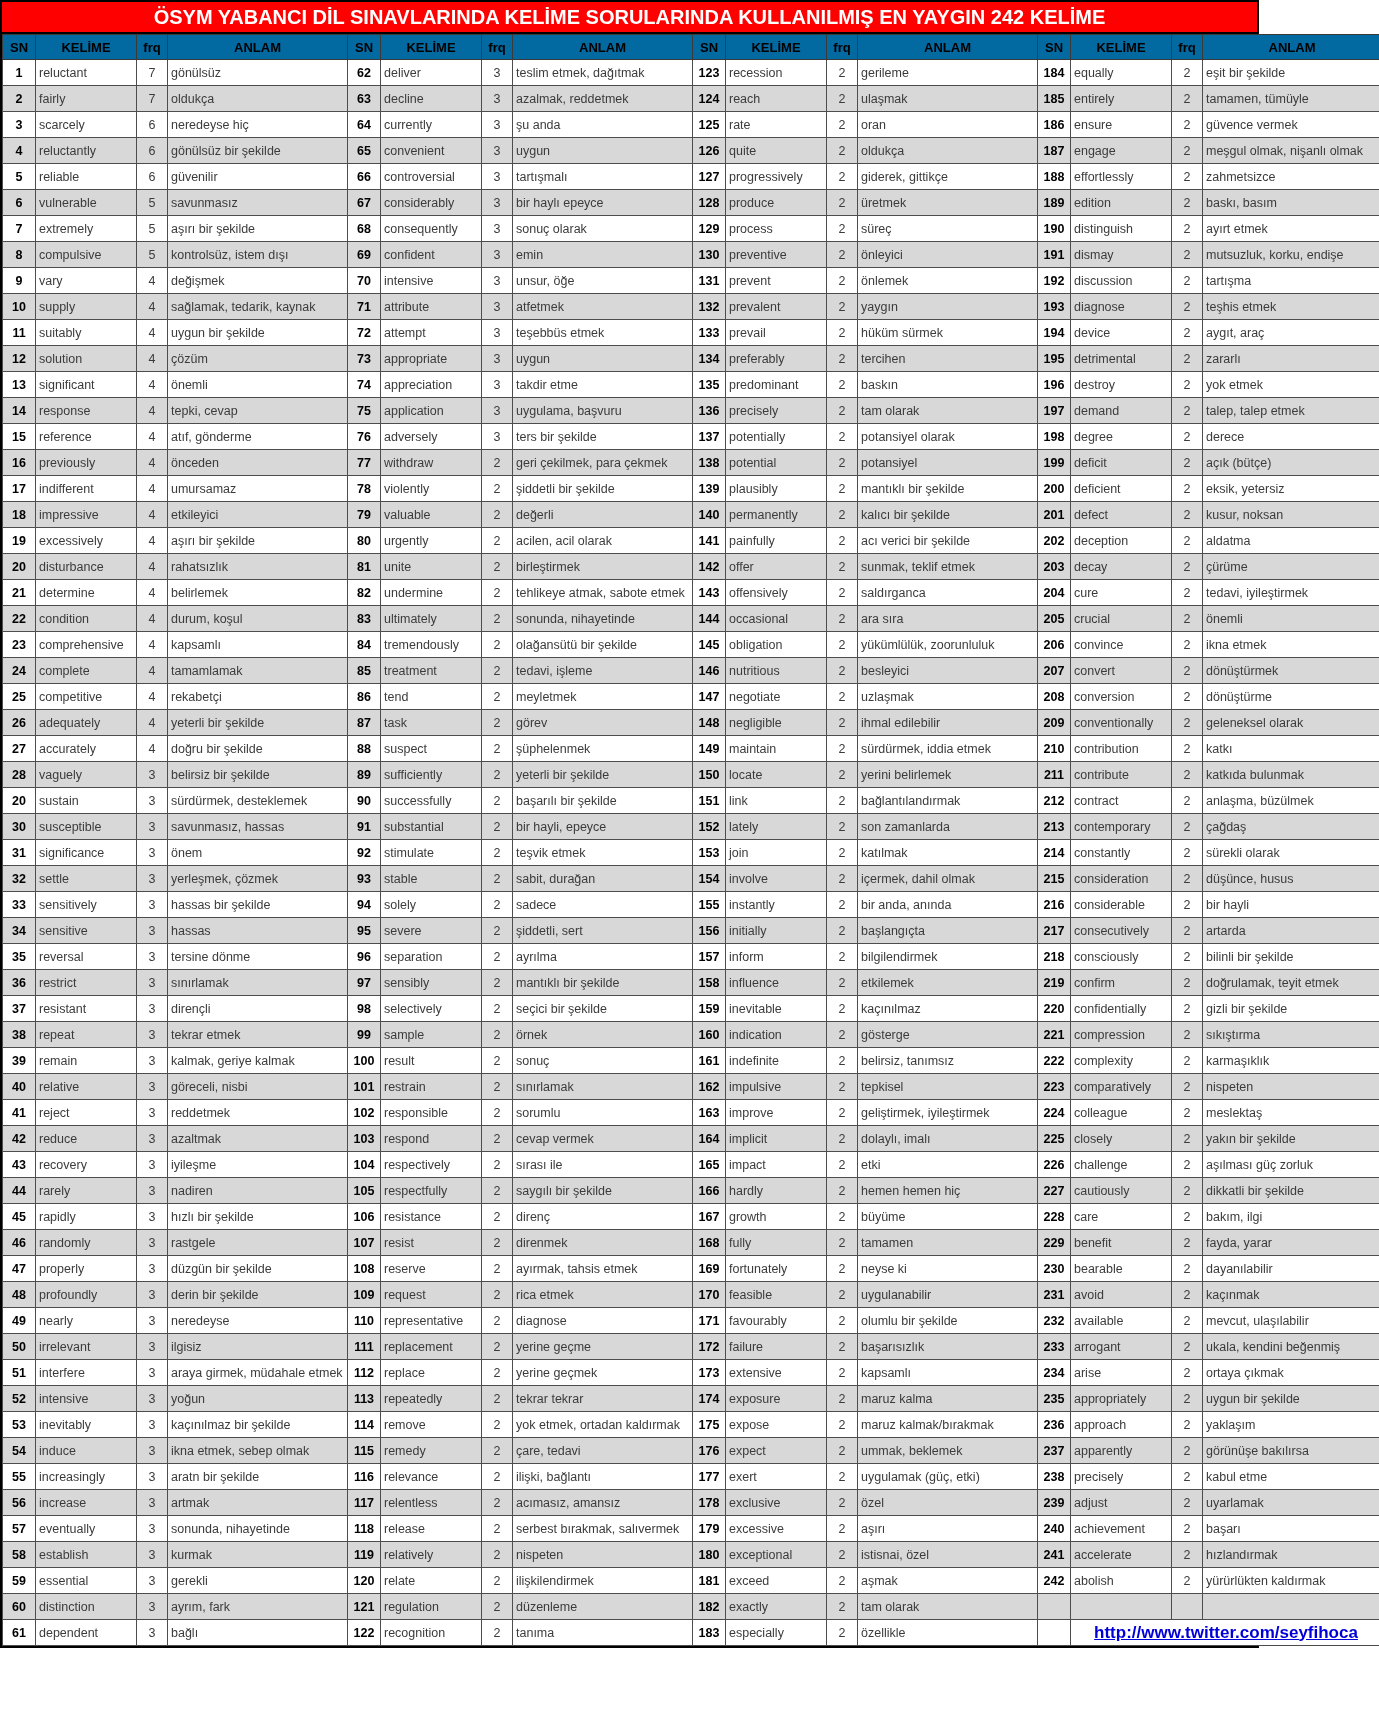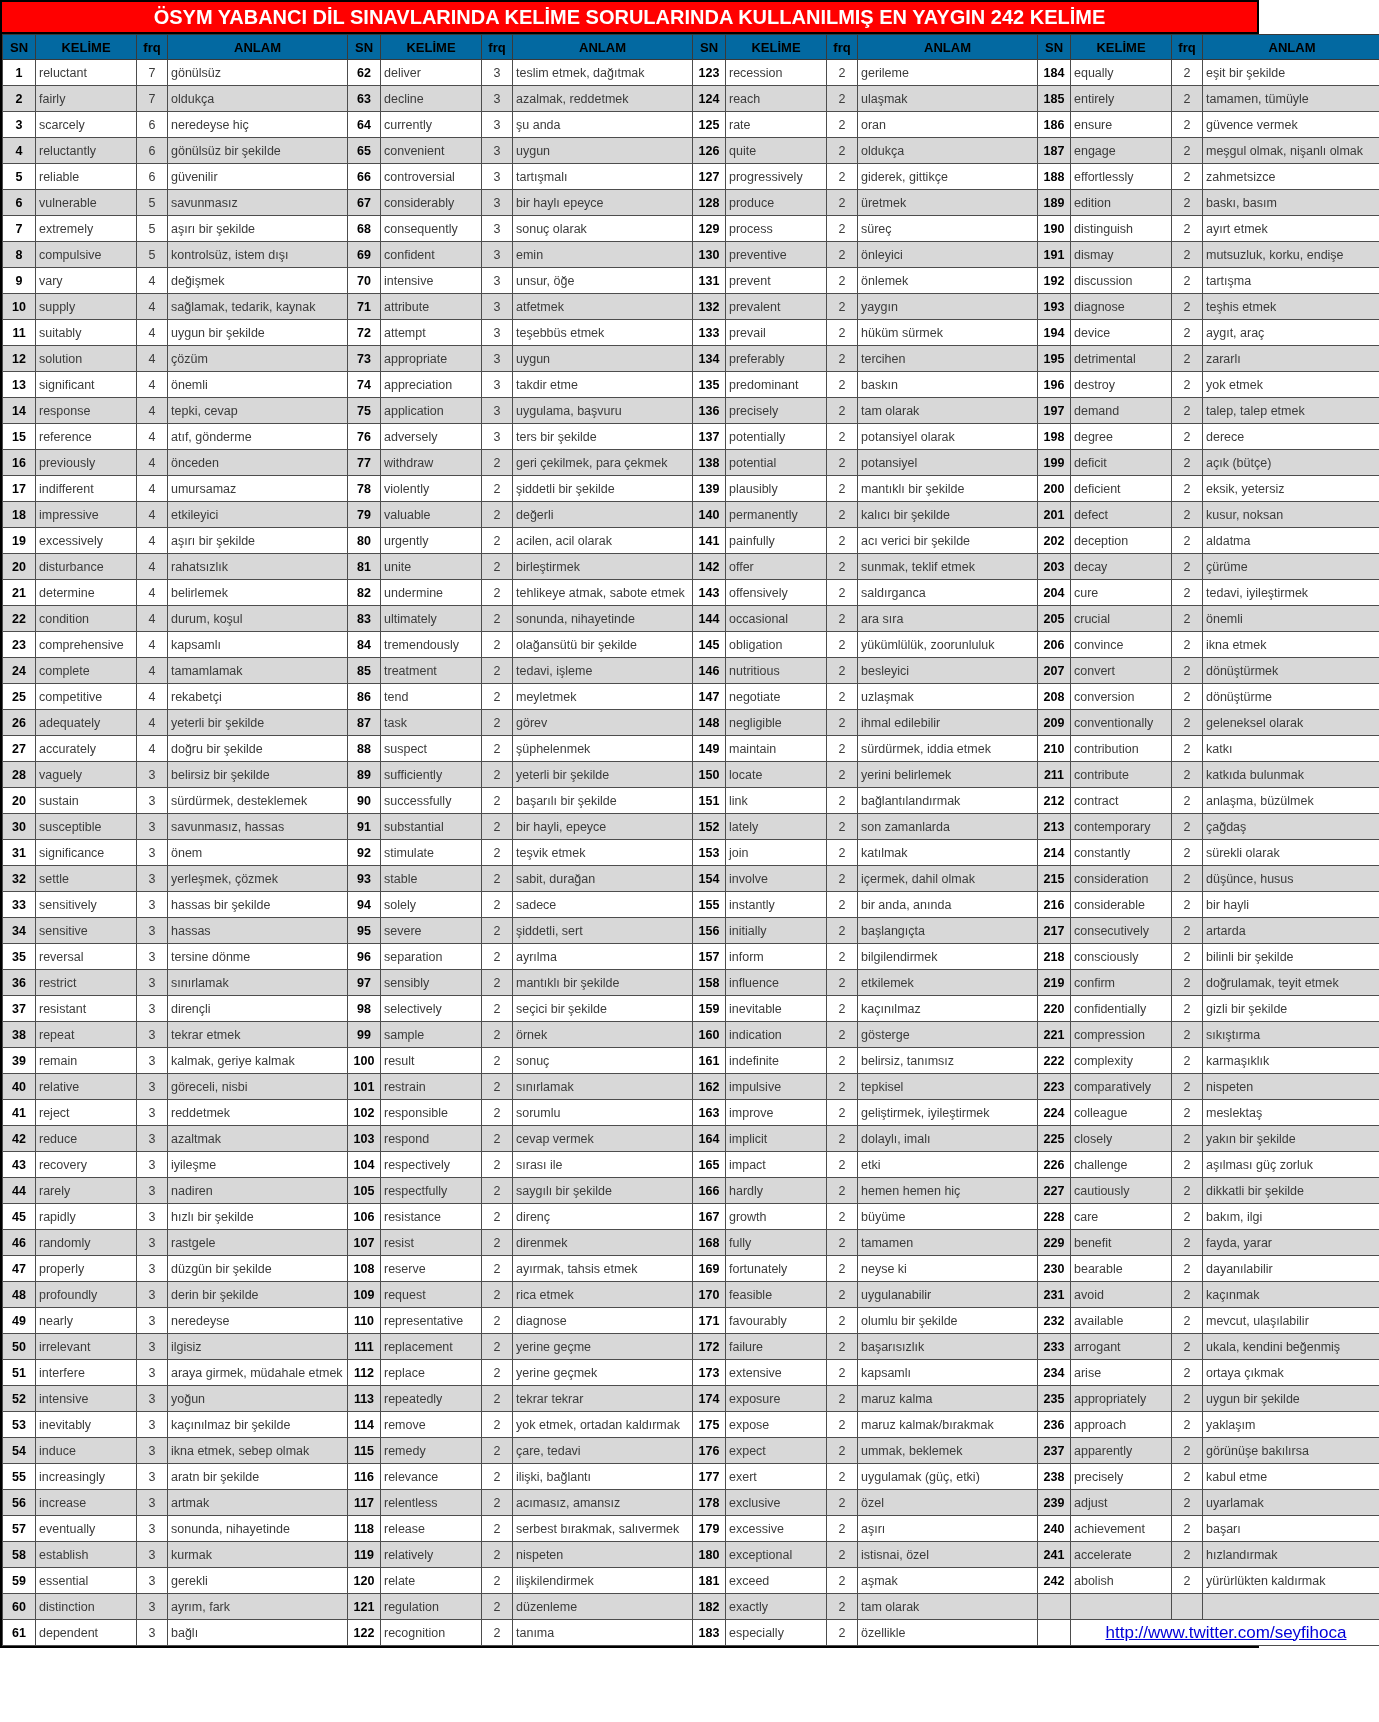--- a/index.html
+++ b/index.html
@@ -20,21 +20,21 @@
     text-align:center;height:25px;border:1px solid #3a3a3a;
   }
   tbody tr:nth-child(even) td{background:#D8D8D8;}
   tbody tr:nth-child(odd) td{background:#FFFFFF;}
   td.c0{font-weight:bold;color:#000;text-align:center;font-size:12.5px;}
   td.c1{color:#3b3b3b;text-align:left;font-size:12.5px;}
   td.c2{color:#3b3b3b;text-align:center;font-size:12.5px;}
   td.c3{color:#3b3b3b;text-align:left;font-size:12.5px;}
   td.footer-cell{text-align:center;}
   td.footer-cell a{
-    color:#0000D8;text-decoration:underline;font-size:17px;font-weight:normal;
+    color:#0000D8;text-decoration:underline;font-size:17px;font-weight:bold;
   }
 </style>
 </head>
 <body>
 
 <div class="sheet">
   <div class="title-bar">ÖSYM YABANCI DİL SINAVLARINDA KELİME SORULARINDA KULLANILMIŞ EN YAYGIN 242 KELİME</div>
   <table class="vocab">
     <colgroup>
       <col style="width:33px">

